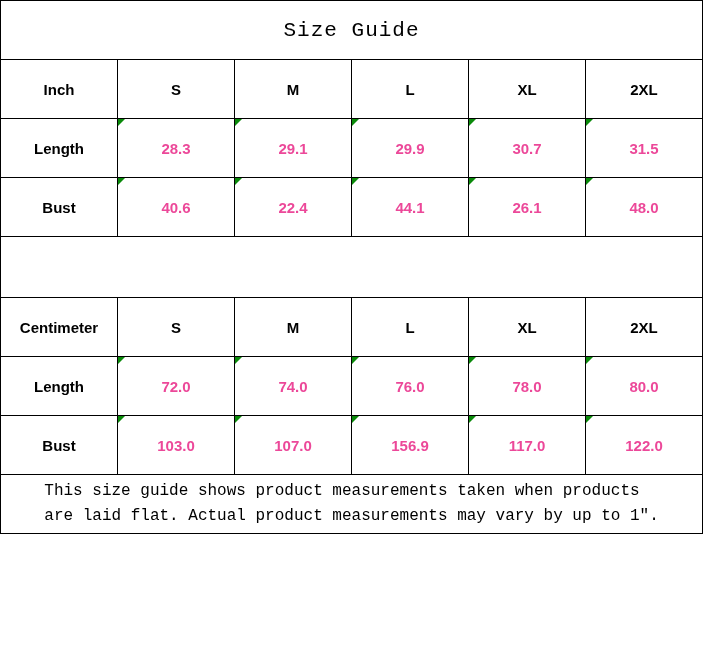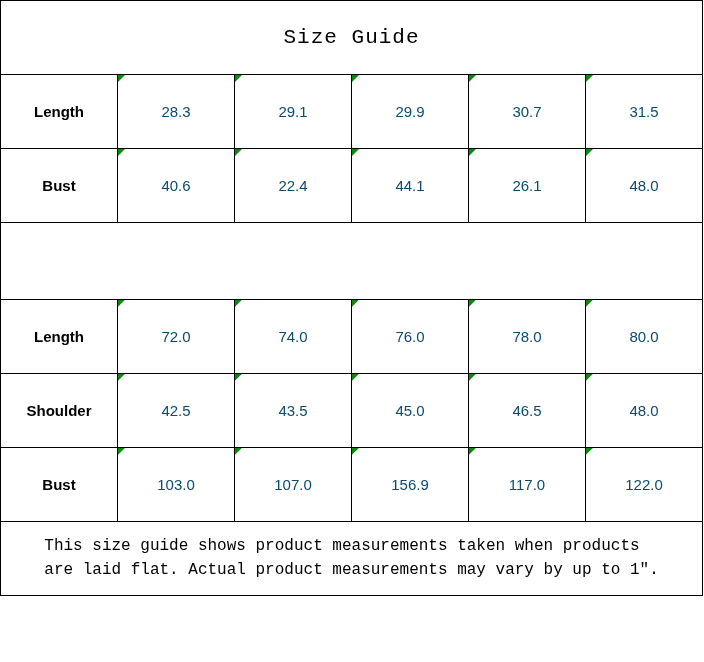--- a/index.html
+++ b/index.html
@@ -5,42 +5,42 @@
   html, body { margin: 0; padding: 0; background: #ffffff; }
   .sheet {
     width: 702px;
     height: 660px;
     margin: 0;
     font-family: "Liberation Sans", sans-serif;
     color: #000;
   }
   table.size-guide {
     width: 702px;
-    height: 596px;
+    height: 489px;
     border-collapse: collapse;
     table-layout: fixed;
   }
   table.size-guide td {
     border: 1px solid #000000;
     text-align: center;
     vertical-align: middle;
     position: relative;
     padding: 0;
     overflow: hidden;
   }
   tr.title-row td {
     height: 58px;
     font-family: "Liberation Mono", "DejaVu Sans Mono", monospace;
     font-size: 21px;
     letter-spacing: 1px;
     font-weight: 400;
   }
   tr.grid-row td { height: 58px; font-size: 15px; }
   td.label-cell { font-weight: bold; font-size: 15px; }
-  td.value-cell { font-weight: 400; font-size: 15px; color: #0c4a6e; }
+  td.value-cell { font-weight: 700; font-size: 15px; color: #ec4899; }
   tr.gap-row td { height: 60px; }
   tr.footer-row td {
     height: 58px;
     font-family: "Liberation Mono", "DejaVu Sans Mono", monospace;
     font-size: 16px;
     line-height: 1.55;
   }
   .corner-marker {
     position: absolute;
     top: 0;
@@ -69,20 +69,28 @@
         <col style="width:117px">
     </colgroup>
     <tbody>
       <tr class="title-row">
         <td colspan="6">Size Guide</td>
       </tr>
     </tbody>
 
     <tbody>
         <tr class="grid-row">
+          <td class="label-cell">Inch</td>
+          <td class="label-cell">S</td>
+          <td class="label-cell">M</td>
+          <td class="label-cell">L</td>
+          <td class="label-cell">XL</td>
+          <td class="label-cell">2XL</td>
+        </tr>
+        <tr class="grid-row">
           <td class="label-cell">Length</td>
           <td class="value-cell"><span class="corner-marker" style="background: rgb(10, 138, 10);"></span><span>28.3</span></td>
           <td class="value-cell"><span class="corner-marker" style="background: rgb(10, 138, 10);"></span><span>29.1</span></td>
           <td class="value-cell"><span class="corner-marker" style="background: rgb(10, 138, 10);"></span><span>29.9</span></td>
           <td class="value-cell"><span class="corner-marker" style="background: rgb(10, 138, 10);"></span><span>30.7</span></td>
           <td class="value-cell"><span class="corner-marker" style="background: rgb(10, 138, 10);"></span><span>31.5</span></td>
         </tr>
         <tr class="grid-row">
           <td class="label-cell">Bust</td>
           <td class="value-cell"><span class="corner-marker" style="background: rgb(10, 138, 10);"></span><span>40.6</span></td>
@@ -94,34 +102,34 @@
       </tbody>
 
     <tbody>
       <tr class="gap-row">
         <td colspan="6"></td>
       </tr>
     </tbody>
 
     <tbody>
         <tr class="grid-row">
+          <td class="label-cell">Centimeter</td>
+          <td class="label-cell">S</td>
+          <td class="label-cell">M</td>
+          <td class="label-cell">L</td>
+          <td class="label-cell">XL</td>
+          <td class="label-cell">2XL</td>
+        </tr>
+        <tr class="grid-row">
           <td class="label-cell">Length</td>
           <td class="value-cell"><span class="corner-marker" style="background: rgb(10, 138, 10);"></span><span>72.0</span></td>
           <td class="value-cell"><span class="corner-marker" style="background: rgb(10, 138, 10);"></span><span>74.0</span></td>
           <td class="value-cell"><span class="corner-marker" style="background: rgb(10, 138, 10);"></span><span>76.0</span></td>
           <td class="value-cell"><span class="corner-marker" style="background: rgb(10, 138, 10);"></span><span>78.0</span></td>
           <td class="value-cell"><span class="corner-marker" style="background: rgb(10, 138, 10);"></span><span>80.0</span></td>
-        </tr>
-        <tr class="grid-row">
-          <td class="label-cell">Shoulder</td>
-          <td class="value-cell"><span class="corner-marker" style="background: rgb(10, 138, 10);"></span><span>42.5</span></td>
-          <td class="value-cell"><span class="corner-marker" style="background: rgb(10, 138, 10);"></span><span>43.5</span></td>
-          <td class="value-cell"><span class="corner-marker" style="background: rgb(10, 138, 10);"></span><span>45.0</span></td>
-          <td class="value-cell"><span class="corner-marker" style="background: rgb(10, 138, 10);"></span><span>46.5</span></td>
-          <td class="value-cell"><span class="corner-marker" style="background: rgb(10, 138, 10);"></span><span>48.0</span></td>
         </tr>
         <tr class="grid-row">
           <td class="label-cell">Bust</td>
           <td class="value-cell"><span class="corner-marker" style="background: rgb(10, 138, 10);"></span><span>103.0</span></td>
           <td class="value-cell"><span class="corner-marker" style="background: rgb(10, 138, 10);"></span><span>107.0</span></td>
           <td class="value-cell"><span class="corner-marker" style="background: rgb(10, 138, 10);"></span><span>156.9</span></td>
           <td class="value-cell"><span class="corner-marker" style="background: rgb(10, 138, 10);"></span><span>117.0</span></td>
           <td class="value-cell"><span class="corner-marker" style="background: rgb(10, 138, 10);"></span><span>122.0</span></td>
         </tr>
       </tbody>

